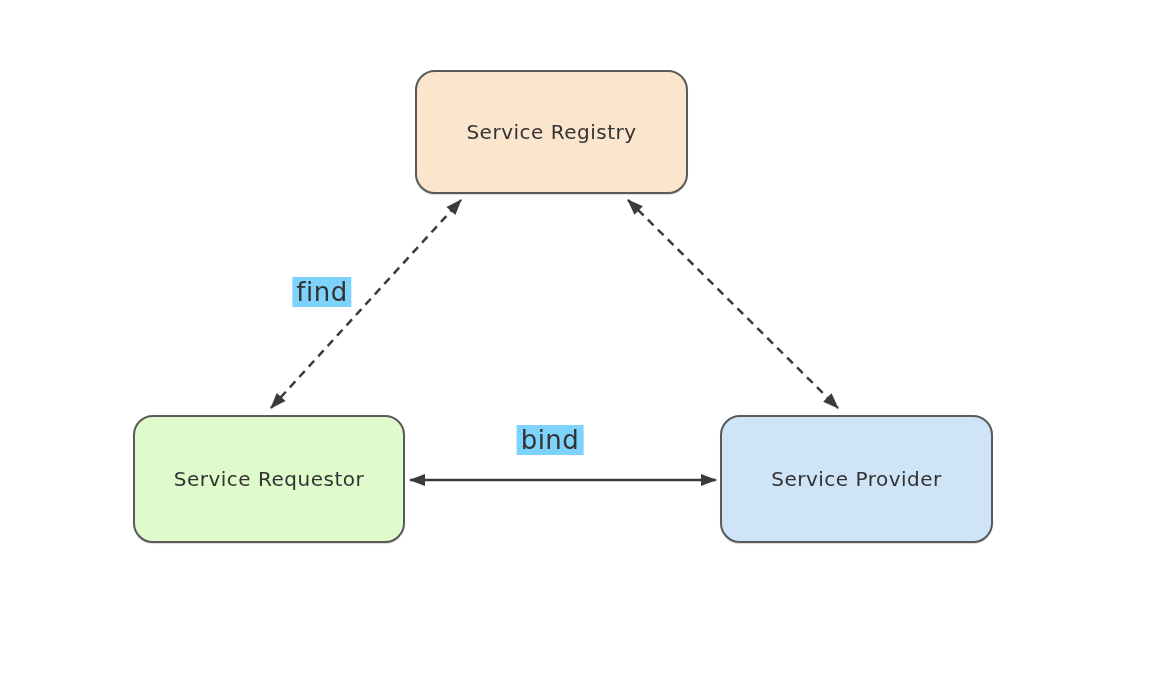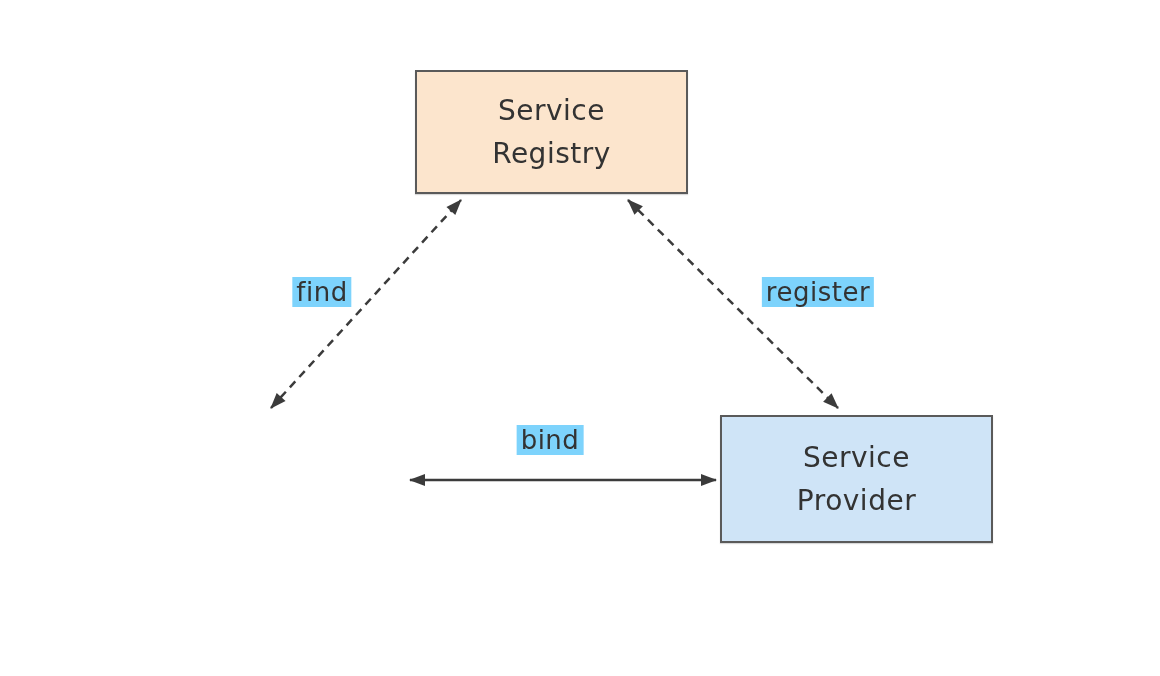--- a/index.html
+++ b/index.html
@@ -27,27 +27,27 @@
     stroke-width: 2.5;
     fill: none;
   }
   .edge-line.dashed {
     stroke-dasharray: 8 6;
   }
   .node {
     position: absolute;
     box-sizing: border-box;
     border: 2.5px solid #5a5a5a;
-    border-radius: 0;
+    border-radius: 20px;
     display: flex;
     align-items: center;
     justify-content: center;
     text-align: center;
     color: #333333;
-    font-size: 28px;
+    font-size: 20px;
     line-height: 1.55;
     letter-spacing: 0.5px;
     box-shadow: 0 1px 1px rgba(0,0,0,0.15);
     cursor: default;
   }
   .node .node-label {
     display: block;
     width: 100%;
     padding: 0 30px;
   }
@@ -85,24 +85,26 @@
 
     <line class="edge-line dashed" x1="628" y1="200" x2="838" y2="408" marker-start="url(#arrowhead)" marker-end="url(#arrowhead)" stroke="#3b3b3b"></line>
 
     <line class="edge-line solid" x1="410" y1="480" x2="716" y2="480" marker-start="url(#arrowhead)" marker-end="url(#arrowhead)" stroke="#3b3b3b"></line>
   </svg>
 
   <div class="node node-registry" style="background-color: rgb(252, 229, 205);">
     <span class="node-label">Service Registry</span>
   </div>
 
+  <div class="node node-requestor" style="background-color: rgb(223, 251, 204);">
+    <span class="node-label">Service Requestor</span>
+  </div>
 
   <div class="node node-provider" style="background-color: rgb(207, 228, 247);">
     <span class="node-label">Service Provider</span>
   </div>
 
   <div class="edge-label edge-label-find">find</div>
 
-  <div class="edge-label edge-label-register">register</div>
 
   <div class="edge-label edge-label-bind">bind</div>
 
 </div>
 
 </body></html>

